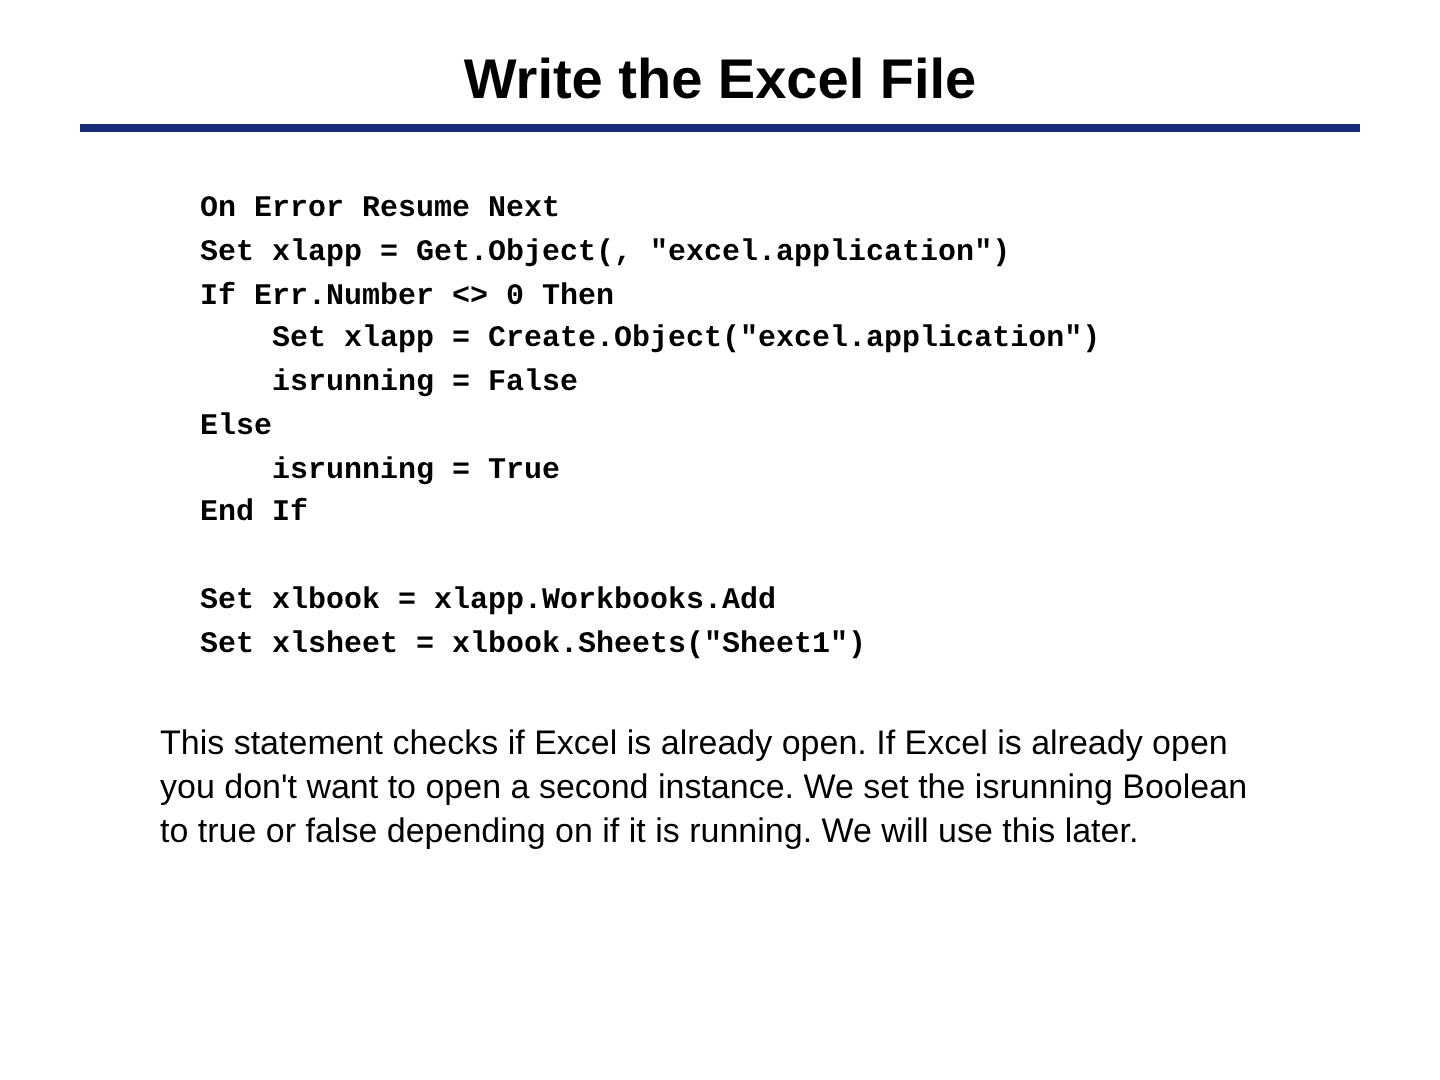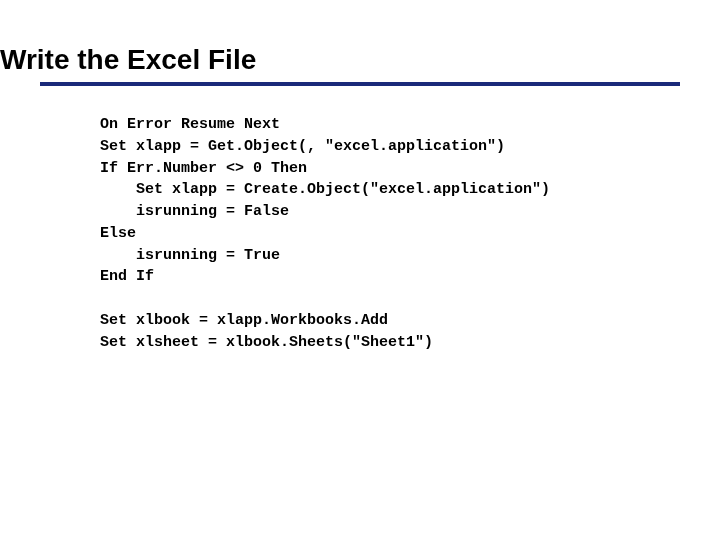--- a/index.html
+++ b/index.html
@@ -13,22 +13,22 @@
   }
   .slide {
     width: 720px;
     height: 540px;
     position: relative;
     box-sizing: border-box;
   }
   .title {
     font-size: 28px;
     font-weight: bold;
-    text-align: left;
-    padding-top: 44px;
+    text-align: center;
+    padding-top: 24px;
     padding-bottom: 6px;
   }
   .rule {
     margin: 0 40px;
     border: 0;
     border-top: 4px solid #1a2a7a;
   }
   .code {
     font-family: "Courier New", Courier, monospace;
     font-weight: bold;
@@ -55,13 +55,14 @@
 Set xlapp = Get.Object(, "excel.application")
 If Err.Number &lt;&gt; 0 Then
     Set xlapp = Create.Object("excel.application")
     isrunning = False
 Else
     isrunning = True
 End If
 
 Set xlbook = xlapp.Workbooks.Add
 Set xlsheet = xlbook.Sheets("Sheet1")</div>
+  <div class="desc">This statement checks if Excel is already open.  If Excel is already open you don't want to open a second instance.  We set the isrunning Boolean to true or false depending on if it is running. We will use this later.</div>
 </div>
 
 </body></html>

